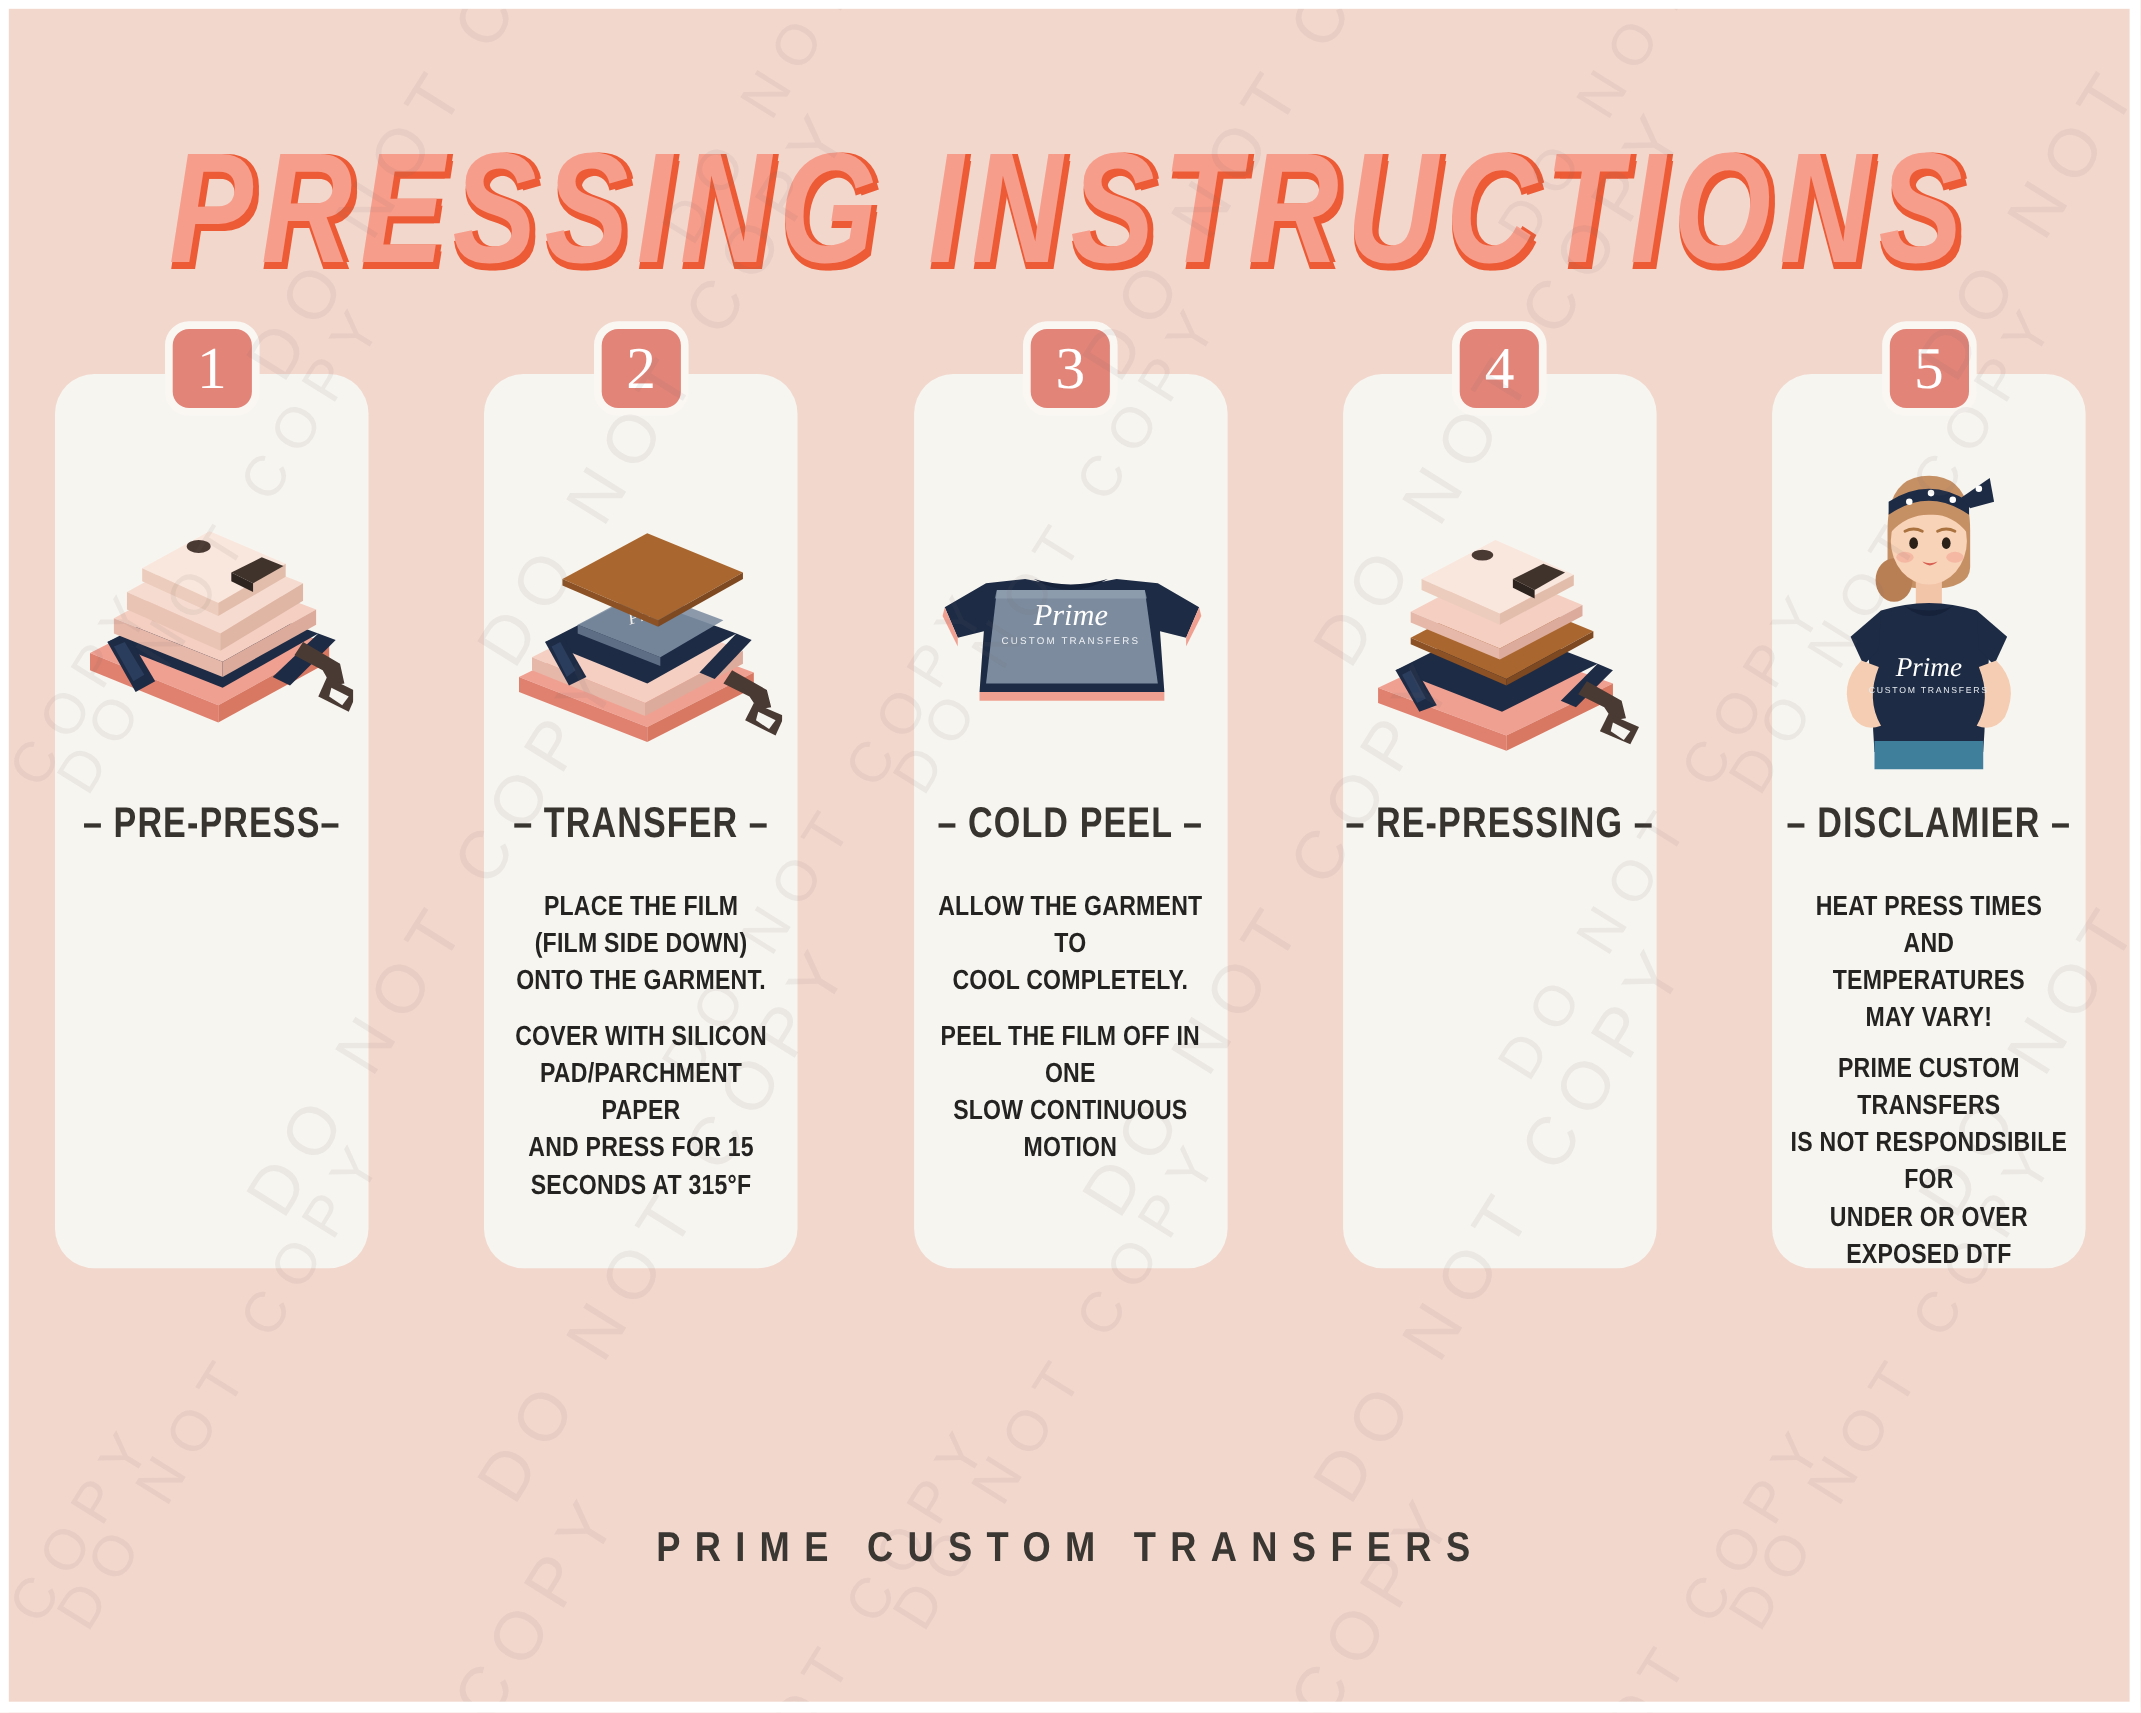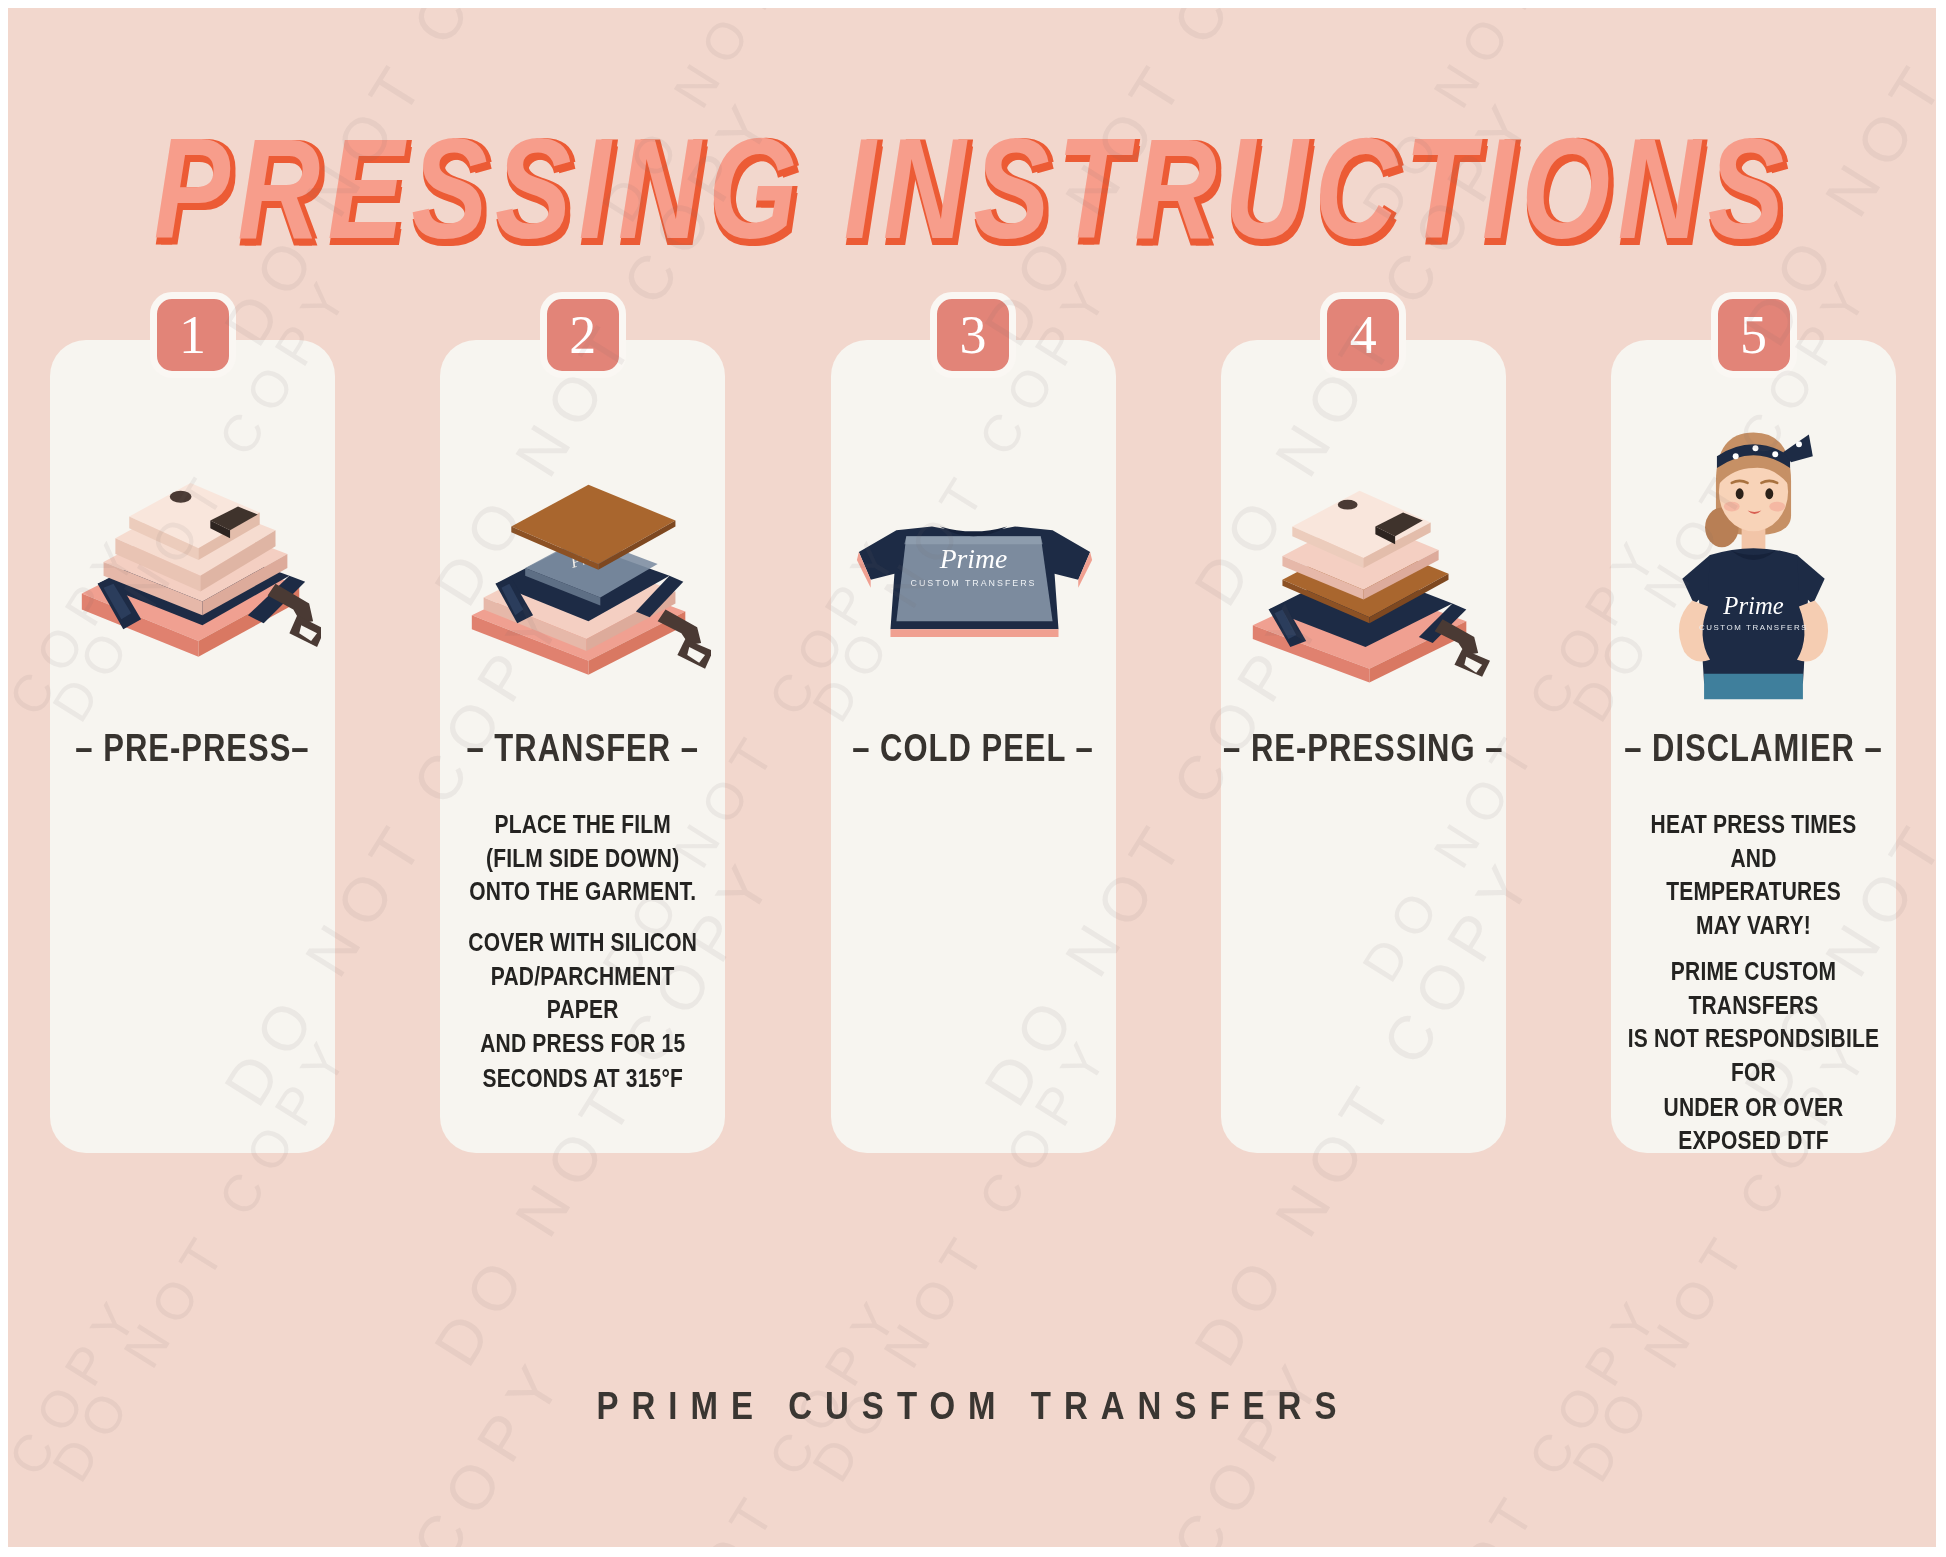--- a/index.html
+++ b/index.html
@@ -329,20 +329,27 @@
           <polygon points="62,102 198,102 210,188 52,188" fill="#8a99ab" opacity="0.88"></polygon>
           <polygon points="62,102 198,102 200,110 60,110" fill="#9aa8b8" opacity="0.6"></polygon>
 
           <text x="130" y="134" text-anchor="middle" font-family="Liberation Serif, serif" font-style="italic" font-size="28" fill="#ffffff">Prime</text>
           <text x="130" y="152" text-anchor="middle" font-family="Liberation Sans, sans-serif" font-size="9" letter-spacing="2" fill="#eef1f4">CUSTOM TRANSFERS</text>
 
           <path d="M96,92 Q130,112 164,92 Q130,102 96,92 Z" fill="#16223a"></path>
         </svg>
       </div>
       <div class="card-heading">– COLD PEEL –</div>
+      <div class="card-body">
+        <div class="para">ALLOW THE GARMENT TO
+COOL COMPLETELY.</div>
+        <div class="para">PEEL THE FILM OFF IN ONE
+SLOW CONTINUOUS
+MOTION</div>
+      </div>
     </div>
 
     <div class="card">
       <div class="badge">
         <span>4</span>
       </div>
       <div class="illo">
         <svg width="260" height="250" viewBox="0 0 260 250">
 
           <polygon points="18,192 116,146 234,188 136,236" fill="#f0a091"></polygon>

